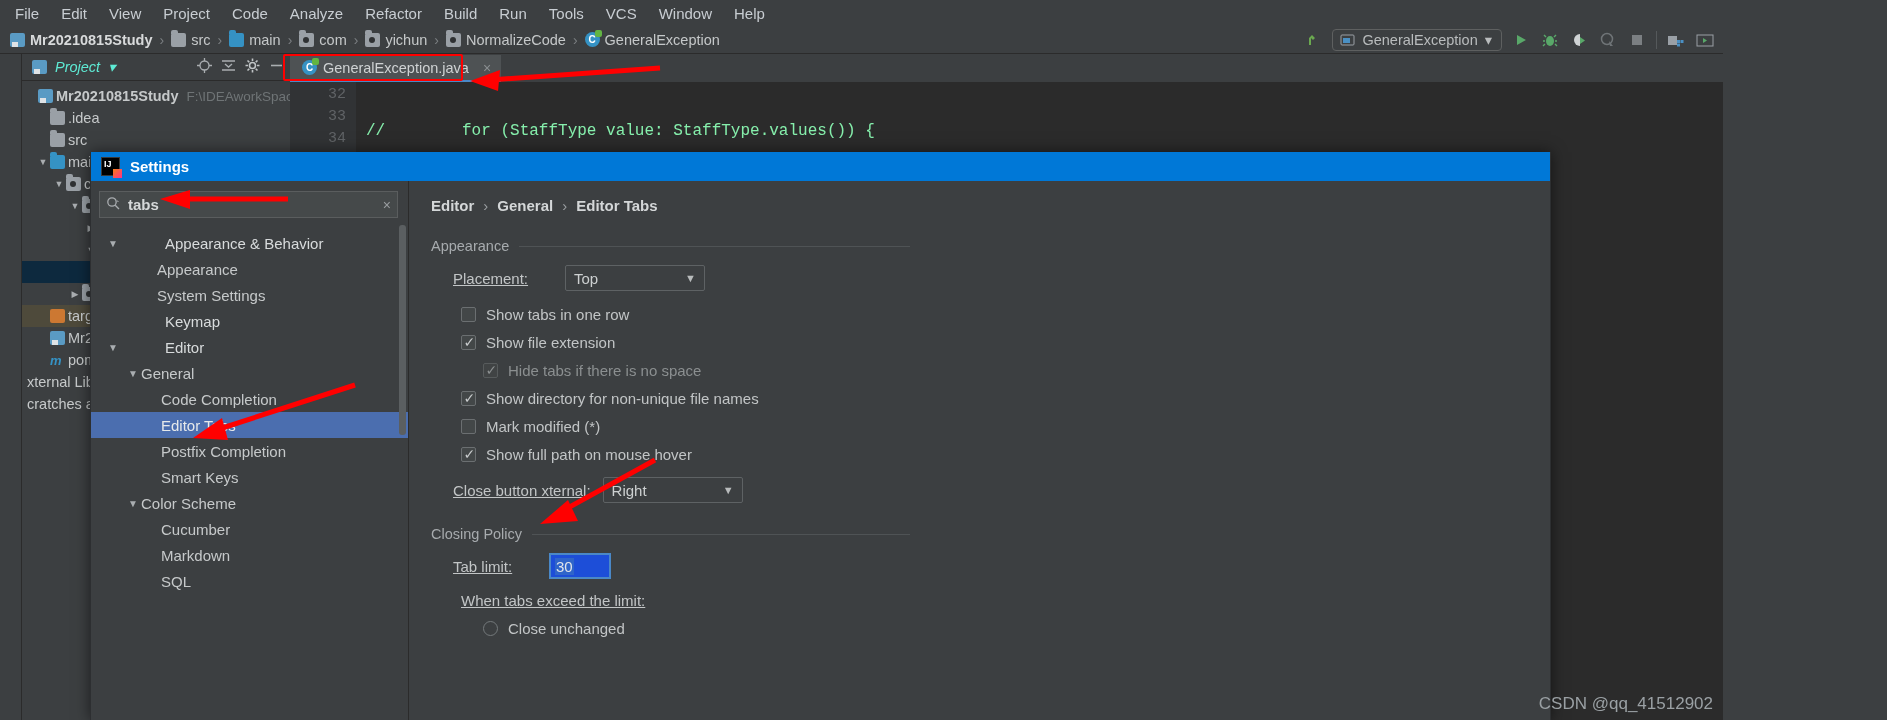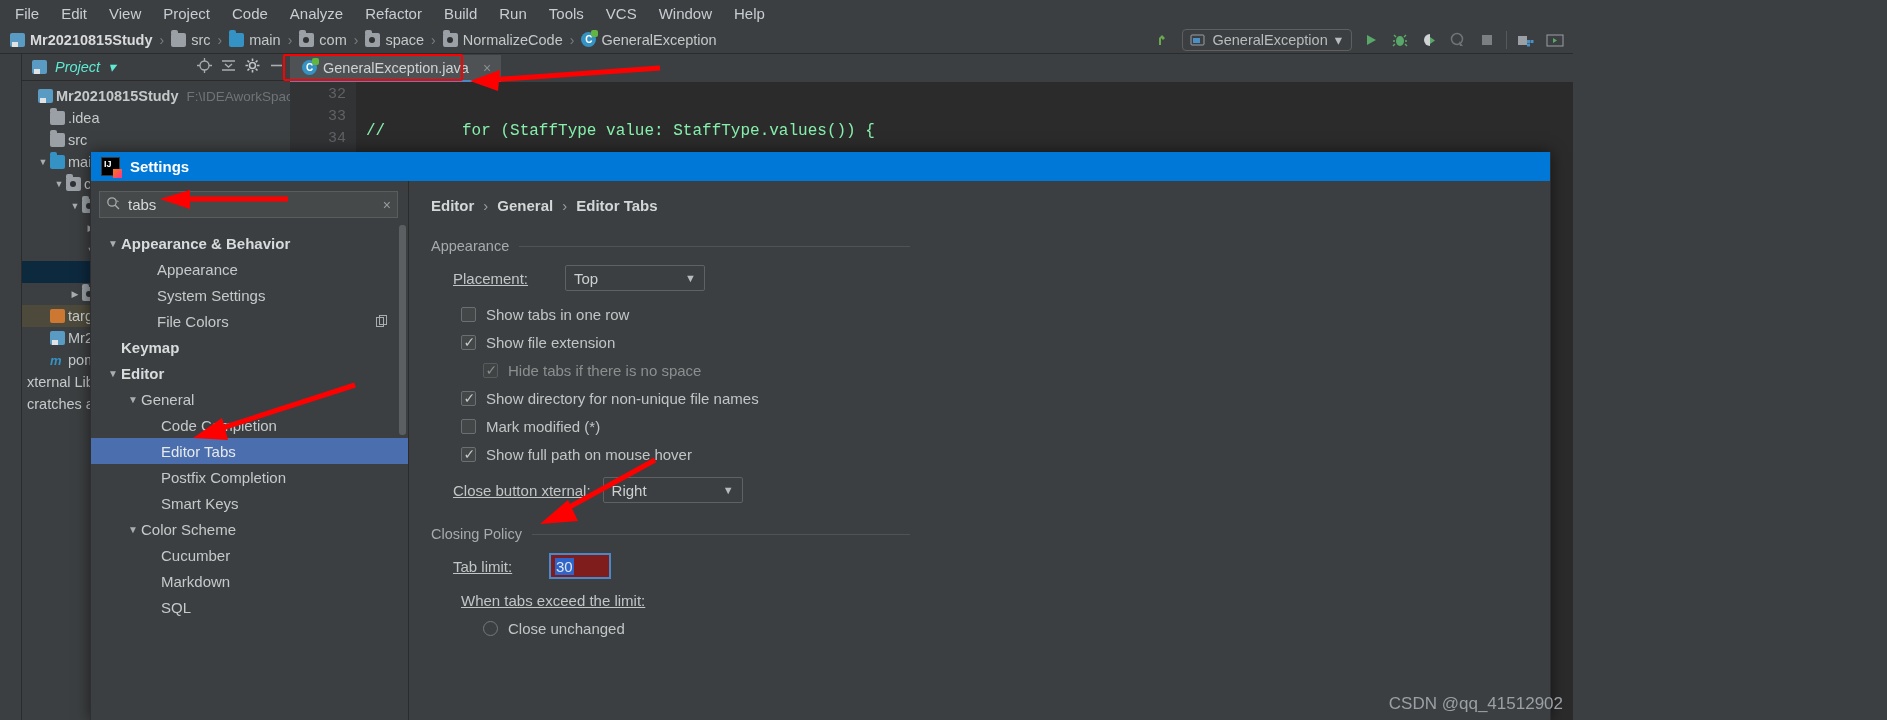--- a/index.html
+++ b/index.html
@@ -3,21 +3,21 @@
 <meta charset="utf-8">
 <style>
   * { box-sizing: border-box; }
   html, body {
     margin: 0; padding: 0;
     background: #3c3f41;
     font-family: "Liberation Sans", sans-serif;
   }
   #app {
     position: relative;
-    width: 1573px; height: 720px;
+    width: 1723px; height: 720px;
     overflow: hidden;
     background: #3c3f41;
     color: #bbbbbb;
     font-size: 15px;
   }
 
   
   .menubar {
     position: absolute; left:0; top:0; width:1887px; height:26px;
     background:#3c3f41; display:flex; align-items:center;
@@ -137,28 +137,28 @@
     width:318px; background:#3c3f41; border-right:1px solid #2b2b2b;
     position:relative; padding-top:10px;
   }
   .searchbox {
     margin:0 10px 0 8px; height:27px; background:#45494a; border:1px solid #5a5d5e;
     display:flex; align-items:center; gap:6px; padding:0 6px;
   }
   .searchbox .q { color:#a9adb0; font-size:14px;}
   .searchbox input {
     flex:1; background:transparent; border:none; outline:none;
-    color:#d6d9da; font-size:15px; font-family:"Liberation Sans",sans-serif;
+    color:#d6d9da; font-size:15px; font-family:"Liberation Sans",sans-serif;font-weight:bold;
   }
   .searchbox .clr { color:#9a9ea1; font-size:14px; cursor:pointer;}
   .settree { margin-top:12px; font-size:15px; position:relative;}
   .srow { display:flex; align-items:center; height:26px; white-space:nowrap;}
   .srow .caret { width:16px; color:#a9adb0; font-size:10px; text-align:center; flex:none;}
   .srow .slabel { color:#c6c9ca; }
-  .srow.bold .slabel { font-weight:bold; color:#d8dbdc;}
+  .srow.bold .slabel { font-weight:normal; color:#d8dbdc;margin-left:44px;}
   .srow.selected { background:#4b6eaf; }
   .srow.selected .slabel { color:#e6e9ea;}
   .scrollbar-v {
     position:absolute; right:2px; top:44px; width:7px; height:210px;
     background:#5b5f61; border-radius:3px;
   }
   .dlg-right { flex:1; background:#3c3f41; position:relative; padding:16px 0 0 22px;}
   .breadcrumb2 { display:flex; align-items:center; gap:9px; font-size:15px; font-weight:bold; color:#d4d7d8;}
   .breadcrumb2 .ch { color:#9a9ea1; font-weight:normal;}
   .group { margin-top:24px; position:relative;}
@@ -183,21 +183,21 @@
   .cb.disabled { border-color:#575b5c; background:#404344;}
   .cb.disabled:after { color:#8b8f90;}
   .cbrow .cblab { color:#c2c5c6; font-size:15px;}
   .cbrow.disabled .cblab { color:#8b8f90;}
   .cbrow.indent { margin-left:22px;}
   .radio {
     width:15px;height:15px; border:1px solid #74797b; border-radius:50%;
     background:#3c3f41; flex:none;
   }
   .textfield {
-    width:62px; height:26px; background:#7f1d1d; border:2px solid #4a88c7;
+    width:62px; height:26px; background:#1d4ed8; border:2px solid #4a88c7;
     display:flex; align-items:center; padding-left:4px;
   }
   .textfield .selv {
     background:#2f65ca; color:#dfe4ea; font-size:15px; padding:0 1px;
   }
 
   
   .annot { position:absolute; pointer-events:none; }
   .redbox {
     position:absolute; border:2px solid #ff0000; border-radius:2px;
@@ -244,21 +244,21 @@
       <span class="lbl">main</span>
     </div>
     <span class="sep">›</span>
     <div class="crumb">
       <span class="ic ic-pkg"></span>
       <span class="lbl">com</span>
     </div>
     <span class="sep">›</span>
     <div class="crumb">
       <span class="ic ic-pkg"></span>
-      <span class="lbl">space</span>
+      <span class="lbl">yichun</span>
     </div>
     <span class="sep">›</span>
     <div class="crumb">
       <span class="ic ic-pkg"></span>
       <span class="lbl">NormalizeCode</span>
     </div>
     <span class="sep">›</span>
     <div class="crumb">
       <span class="ic ic-class">C</span>
       <span class="lbl">GeneralException</span>
@@ -482,29 +482,20 @@
           <div class="srow bold" style="padding-left:14px">
             <span class="caret">▼</span>
             <span class="slabel">Appearance &amp; Behavior</span>
           </div>
           <div class="srow" style="padding-left:66px">
             <span class="slabel">Appearance</span>
           </div>
           <div class="srow" style="padding-left:66px">
             <span class="slabel">System Settings</span>
           </div>
-          <div class="srow" style="padding-left:66px">
-            <span class="slabel">File Colors</span>
-            <span style="margin-left:auto;padding-right:20px">
-              <svg width="12" height="12" viewBox="0 0 12 12">
-                  <rect x="0.5" y="2.5" width="7" height="9" fill="none" stroke="#a9adb0"></rect>
-                  <rect x="3.5" y="0.5" width="7" height="9" fill="none" stroke="#a9adb0"></rect>
-                </svg>
-            </span>
-          </div>
           <div class="srow bold" style="padding-left:30px">
             <span class="slabel">Keymap</span>
           </div>
           <div class="srow bold" style="padding-left:14px">
             <span class="caret">▼</span>
             <span class="slabel">Editor</span>
           </div>
           <div class="srow" style="padding-left:34px">
             <span class="caret">▼</span>
             <span class="slabel">General</span>

